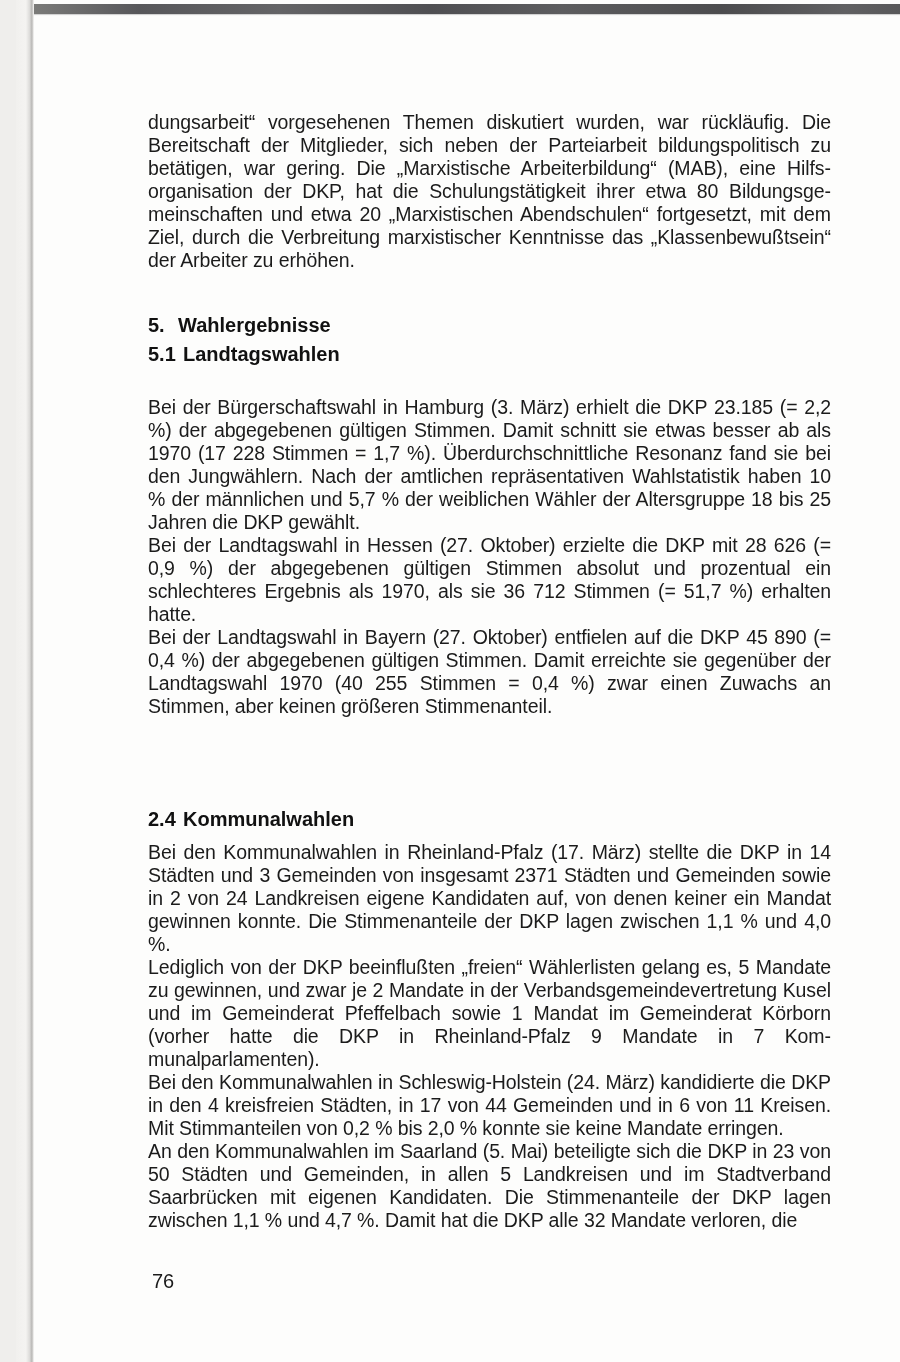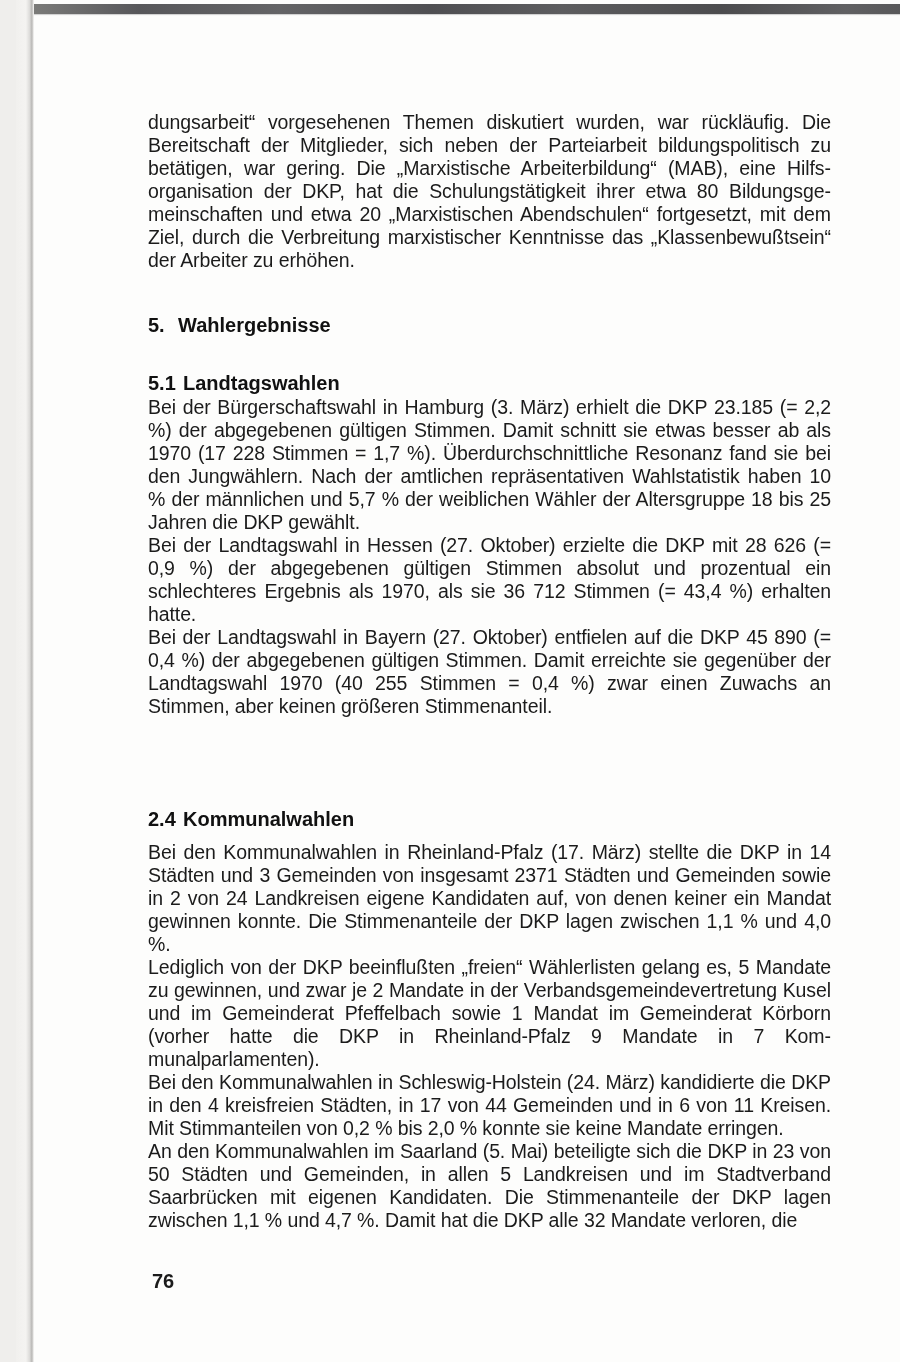--- a/index.html
+++ b/index.html
@@ -67,48 +67,47 @@
   }
   .heading .h-num-1 { display: inline-block; width: 30px; flex: 0 0 30px; }
   .heading .h-num-2 { display: inline-block; width: 35px; flex: 0 0 35px; }
   .pagenum {
     position: absolute;
     left: 136px;
     top: 1270px;
     color: #1b1b1b;
     font-size: 20px;
     line-height: 23px;
-    font-weight: bold;
   }
 </style>
 </head>
 <body>
 
 <div class="sheet">
 
   <div class="scan-top-edge"></div>
   <div class="scan-left-edge"></div>
 
   <div class="textcol" style="top:111px">
     <p>dungsarbeit“ vorgesehenen Themen diskutiert wurden, war rückläufig. Die Bereitschaft der Mitglieder, sich neben der Parteiarbeit bildungspolitisch zu betätigen, war gering. Die „Marxistische Arbeiterbildung“ (MAB), eine Hilfs­organisation der DKP, hat die Schulungstätigkeit ihrer etwa 80 Bildungsge­meinschaften und etwa 20 „Marxistischen Abendschulen“ fortgesetzt, mit dem Ziel, durch die Verbreitung marxistischer Kenntnisse das „Klassenbewußt­sein“ der Arbeiter zu erhöhen.</p>
   </div>
 
   <div class="heading" style="top:314px">
     <span class="h-num-1">5.</span>
     <span>Wahlergebnisse</span>
   </div>
 
-  <div class="heading" style="top:372px">
+  <div class="heading" style="top:343px">
     <span class="h-num-2">5.1</span>
     <span>Landtagswahlen</span>
   </div>
 
   <div class="textcol" style="top:396px">
     <p>Bei der Bürgerschaftswahl in Hamburg (3. März) erhielt die DKP 23.185 (= 2,2 %) der abgegebenen gültigen Stimmen. Damit schnitt sie etwas besser ab als 1970 (17 228 Stimmen = 1,7 %). Überdurchschnittliche Reso­nanz fand sie bei den Jungwählern. Nach der amtlichen repräsentativen Wahlstatistik haben 10 % der männlichen und 5,7 % der weiblichen Wähler der Altersgruppe 18 bis 25 Jahren die DKP gewählt.</p>
-    <p>Bei der Landtagswahl in Hessen (27. Oktober) erzielte die DKP mit 28 626 (= 0,9 %) der abgegebenen gültigen Stimmen absolut und prozentual ein schlechteres Ergebnis als 1970, als sie 36 712 Stimmen (= 43,4 %) erhalten hatte.</p>
+    <p>Bei der Landtagswahl in Hessen (27. Oktober) erzielte die DKP mit 28 626 (= 0,9 %) der abgegebenen gültigen Stimmen absolut und prozentual ein schlechteres Ergebnis als 1970, als sie 36 712 Stimmen (= 51,7 %) erhalten hatte.</p>
     <p>Bei der Landtagswahl in Bayern (27. Oktober) entfielen auf die DKP 45 890 (= 0,4 %) der abgegebenen gültigen Stimmen. Damit erreichte sie gegenüber der Landtagswahl 1970 (40 255 Stimmen = 0,4 %) zwar einen Zuwachs an Stimmen, aber keinen größeren Stimmenanteil.</p>
   </div>
 
   <div class="heading" style="top:808px">
     <span class="h-num-2">2.4</span>
     <span>Kommunalwahlen</span>
   </div>
 
   <div class="textcol" style="top:841px">
     <p>Bei den Kommunalwahlen in Rheinland-Pfalz (17. März) stellte die DKP in 14 Städten und 3 Gemeinden von insgesamt 2371 Städten und Gemeinden sowie in 2 von 24 Landkreisen eigene Kandidaten auf, von denen keiner ein Mandat gewinnen konnte. Die Stimmenanteile der DKP lagen zwischen 1,1 % und 4,0 %.</p>

